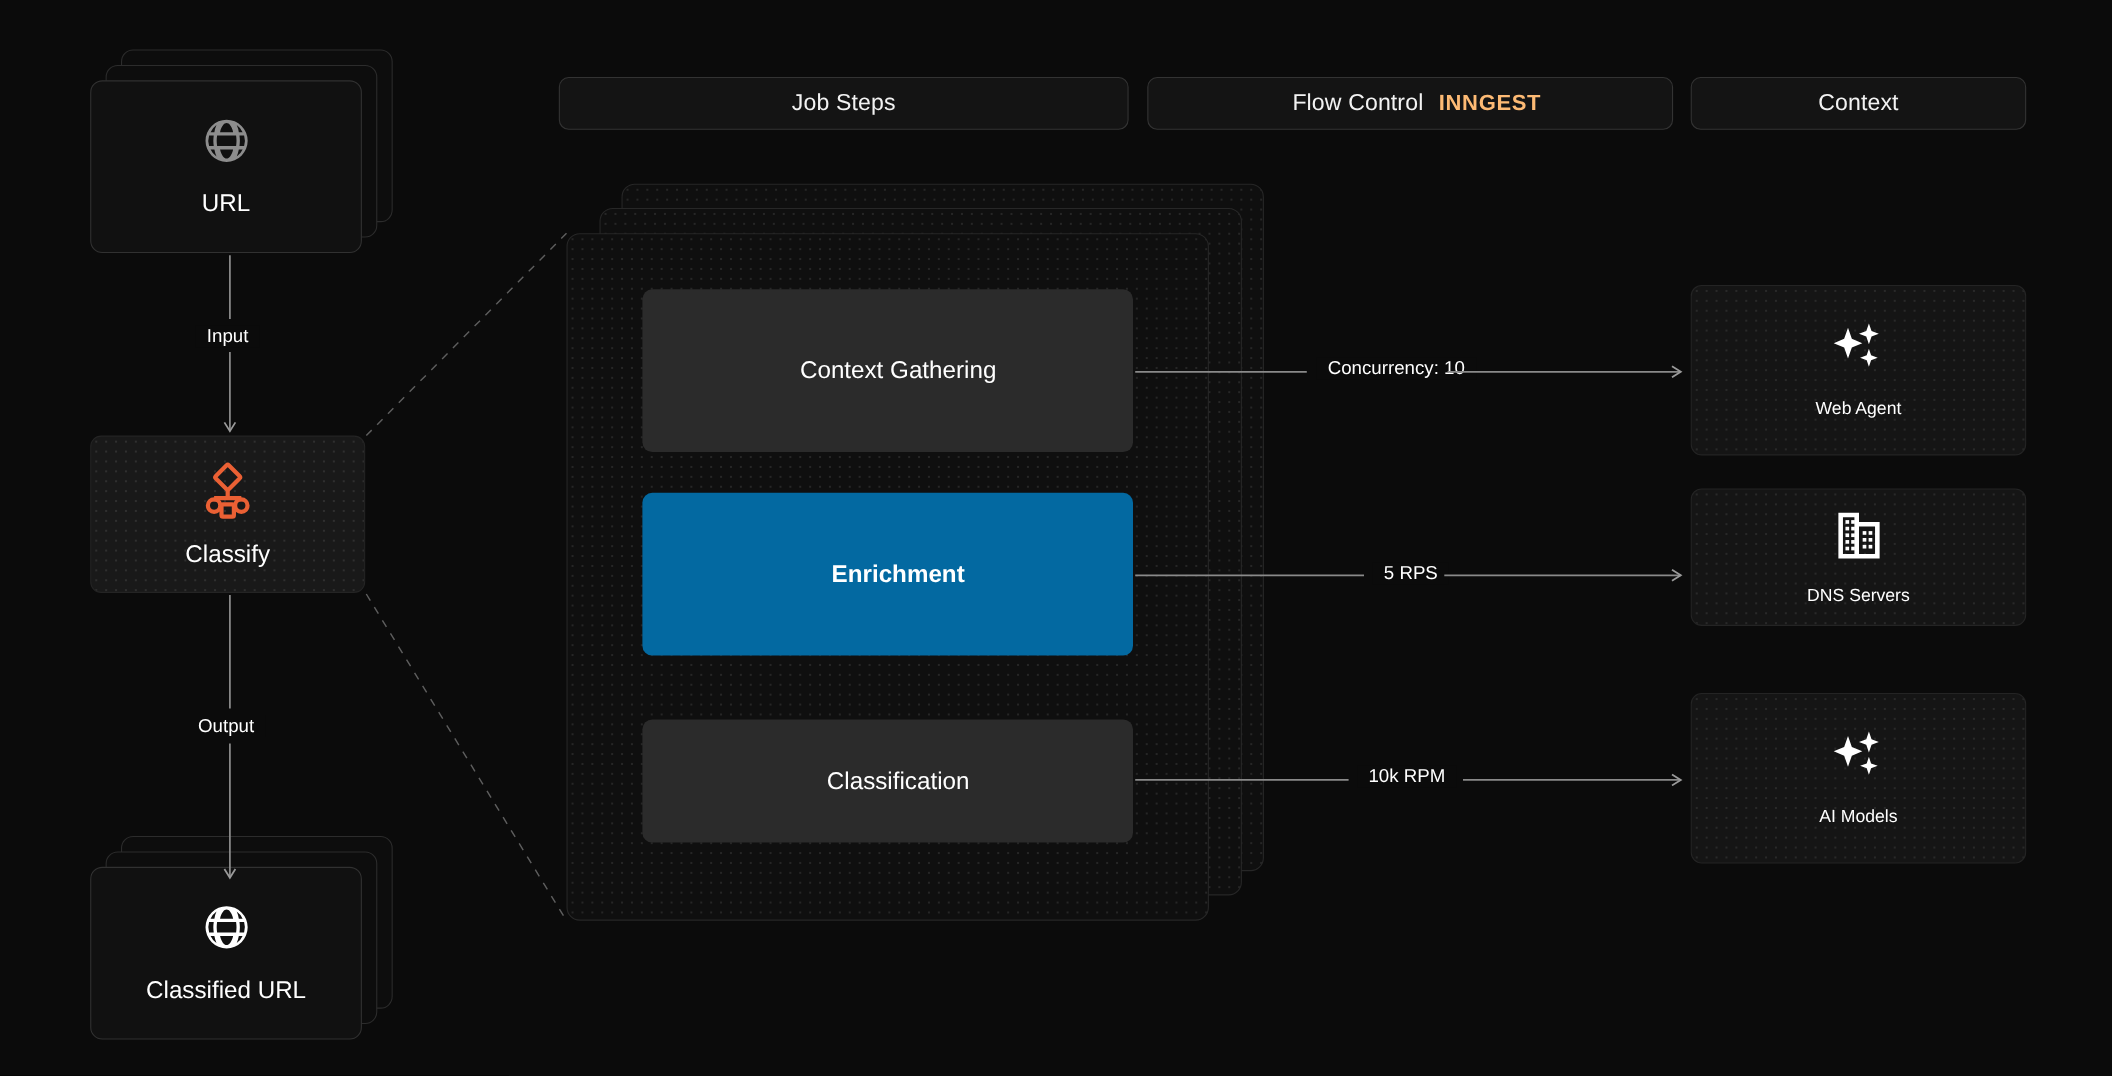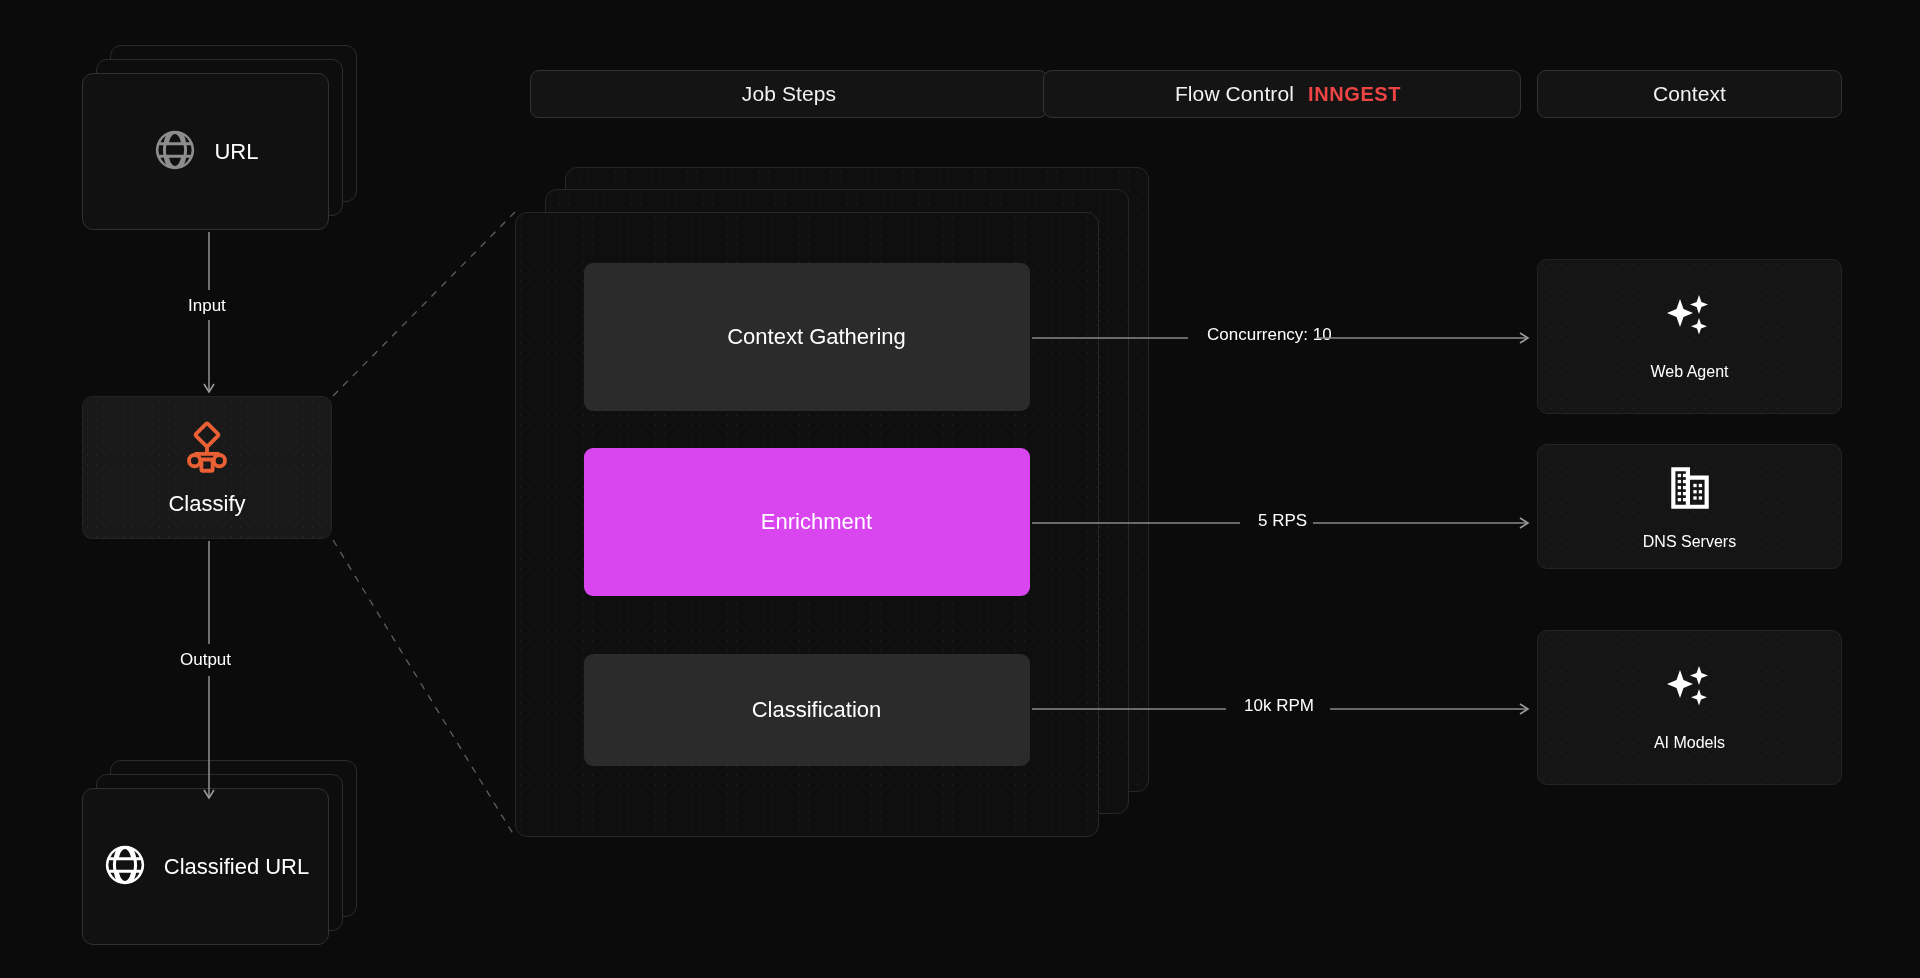--- a/index.html
+++ b/index.html
@@ -28,38 +28,38 @@
     justify-content: center;
     gap: 14px;
     color: #f2f2f2;
     font-size: 21px;
     letter-spacing: .1px;
   }
   .wordmark {
     font-weight: 700;
     font-size: 20px;
     letter-spacing: .6px;
-    color: #ef4444;
+    color: #fdba74;
   }
 
   
   .stacknode { position: absolute; }
   .stacknode .sheet {
     position: absolute;
     border: 1px solid #2c2c2c;
     border-radius: 11px;
     background: #0d0d0d;
   }
   .stacknode .sheet.s3 { left: 28px;  top: 0px;  right: 0px;  bottom: 28px; }
   .stacknode .sheet.s2 { left: 14px;  top: 14px; right: 14px; bottom: 14px; }
   .stacknode .sheet.s1 {
     left: 0px; top: 28px; right: 28px; bottom: 0px;
     background: #111111;
     border-color: #313131;
-    display: flex; flex-direction: row;
+    display: flex; flex-direction: column;
     align-items: center; justify-content: center;
     gap: 16px;
   }
   .nodelabel { color: #ffffff; font-size: 22px; }
 
   
   .classify {
     position: absolute;
     border-radius: 10px;
     border: 1px solid #242424;
@@ -97,42 +97,42 @@
   }
   .step {
     position: absolute;
     border-radius: 9px;
     background: #2b2b2b;
     display: flex; align-items: center; justify-content: center;
     color: #ffffff;
     font-size: 22px;
     padding-left: 19px;
   }
-  .step.hl { background: #d946ef; }
+  .step.hl { background: #0369a1; font-weight: bold; }
 
   
   .ctx {
     position: absolute;
     border: 1px solid #242424;
     border-radius: 10px;
     background-color: #151515;
     background-image: radial-gradient(#292929 0.9px, transparent 0.9px);
     background-size: 9px 9px;
     display: flex; flex-direction: column;
     align-items: center; justify-content: center;
     gap: 16px;
   }
   .ctx .nodelabel { font-size: 16px; }
 </style>
 </head>
 <body>
 
 <div id="stage">
 
-  <div class="chip" style="left:508px; top:70px; width:518px;margin-left:22px;">
+  <div class="chip" style="left:508px; top:70px; width:518px;">
     <span>Job Steps</span>
   </div>
 
   <div class="chip" style="left:1043px; top:70px; width:478px;padding-left:12px;">
     <span>Flow Control</span>
     <span class="wordmark">INNGEST</span>
   </div>
 
   <div class="chip" style="left:1537px; top:70px; width:305px;">
     <span>Context</span>

